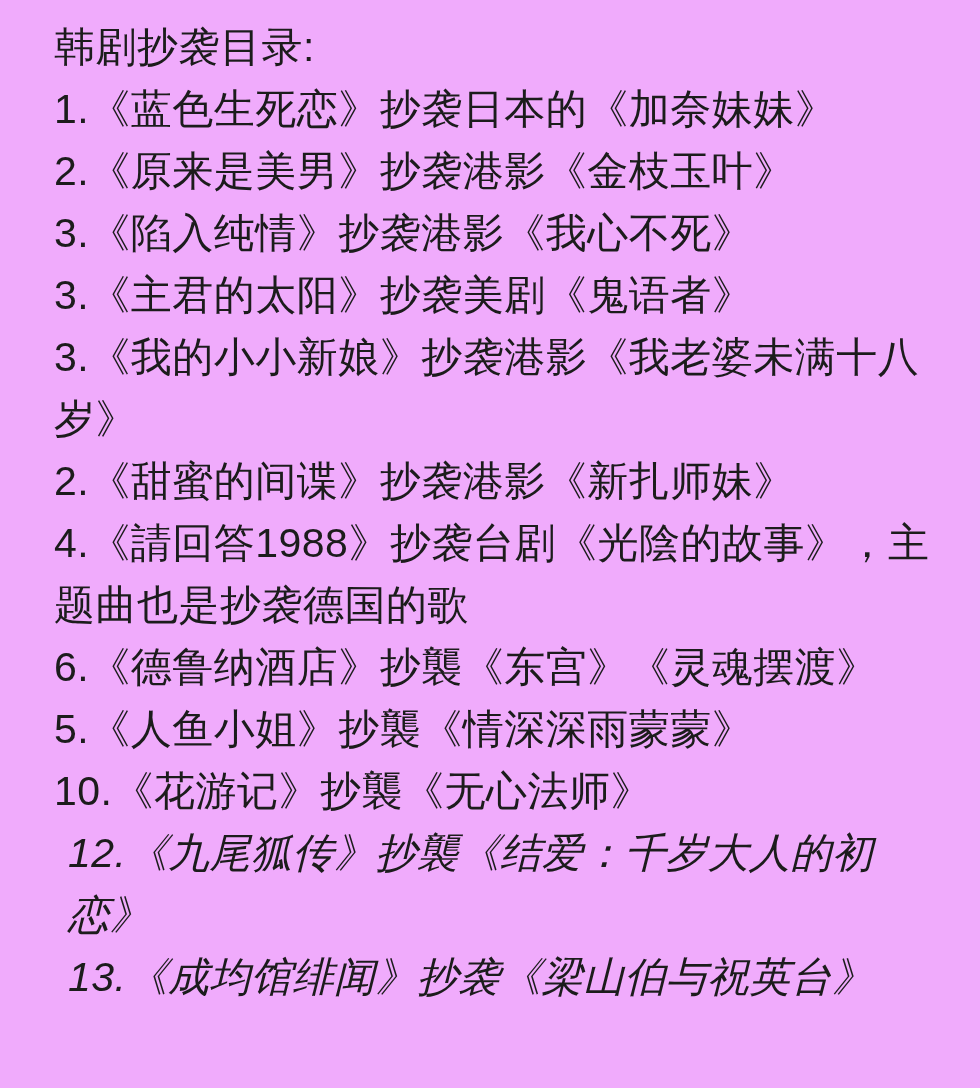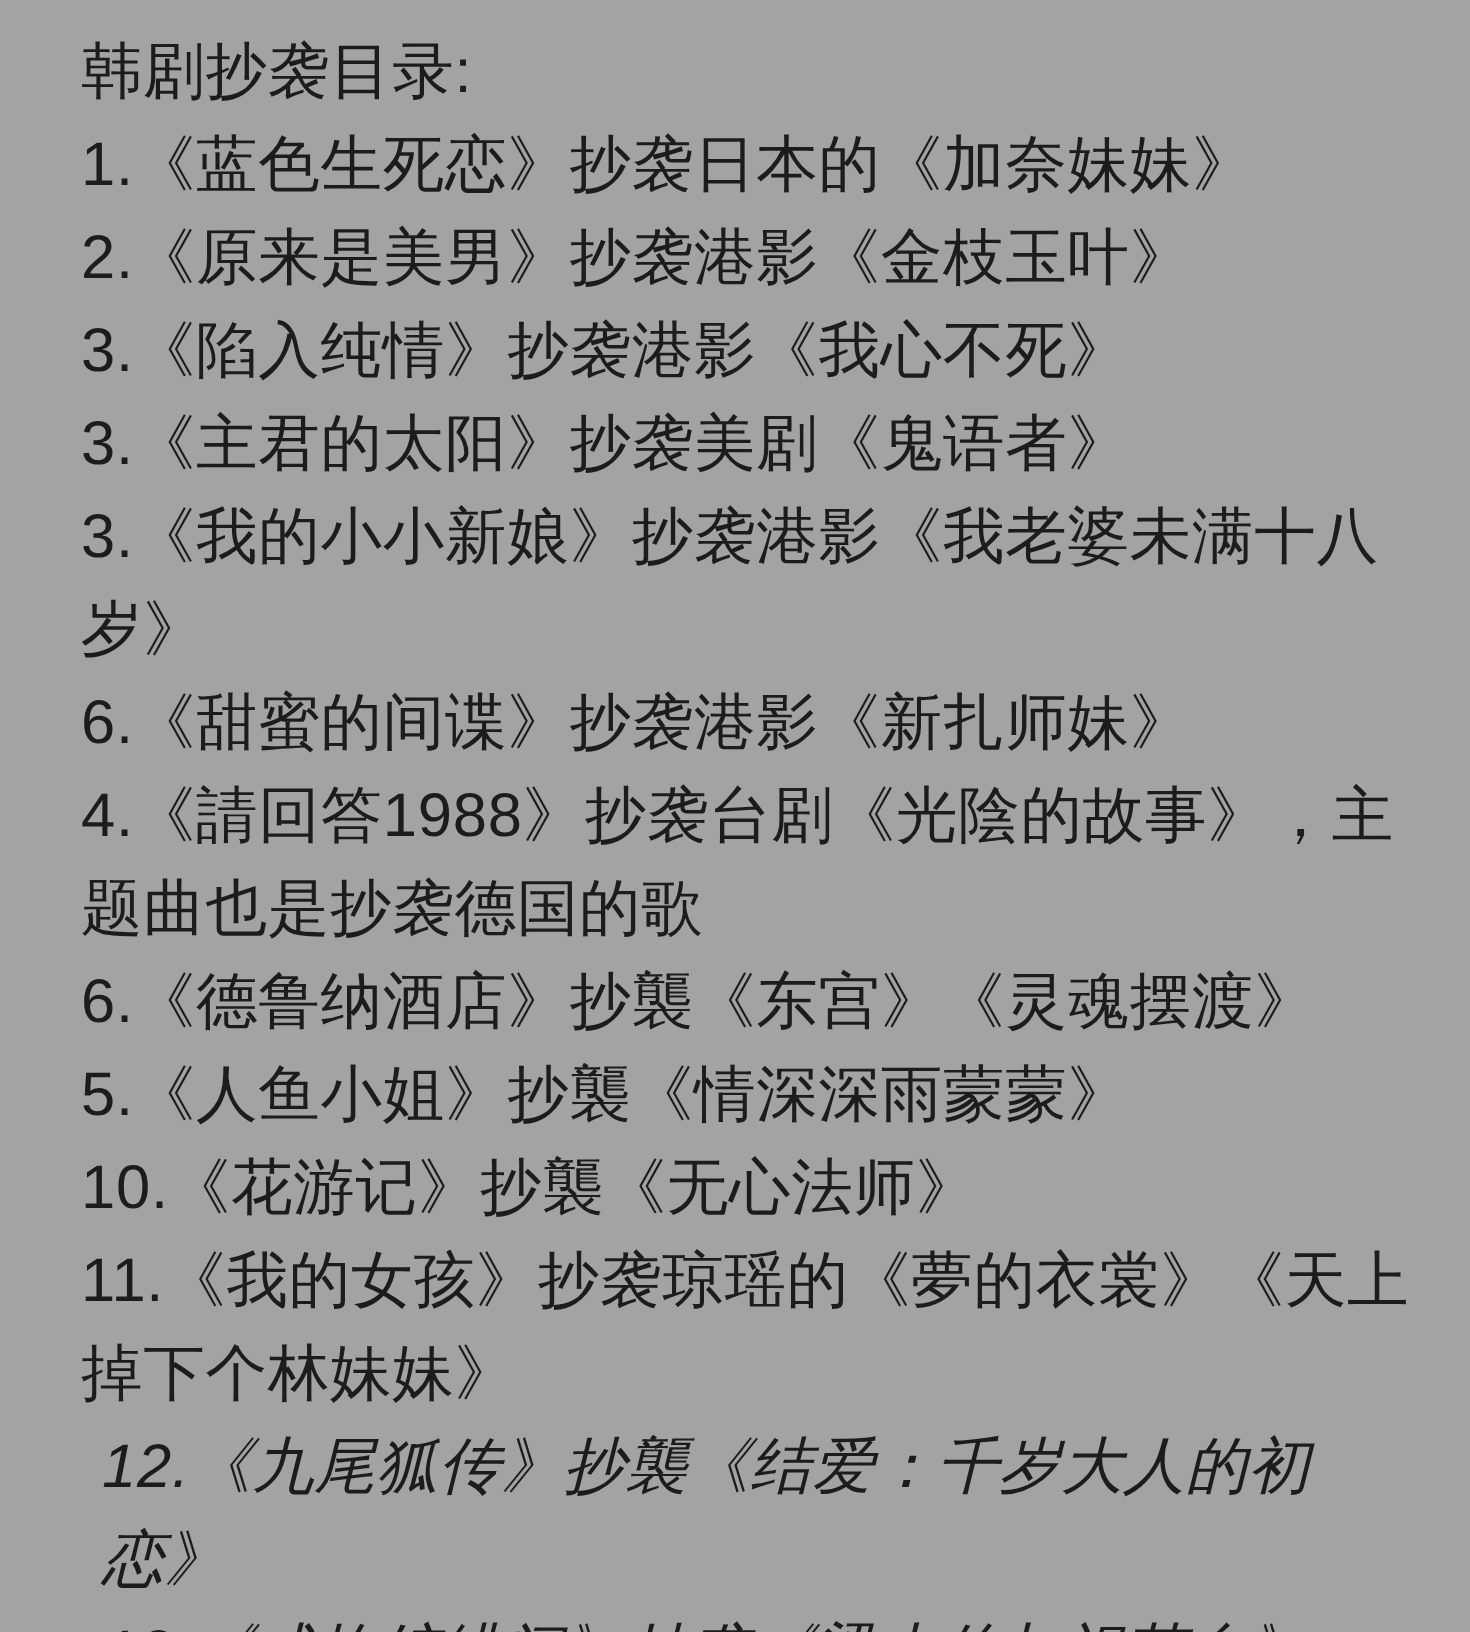--- a/index.html
+++ b/index.html
@@ -12,21 +12,21 @@
     height: 1088px;
     font-family: "Liberation Sans", "DejaVu Sans", sans-serif;
     color: #1a1a1a;
     overflow: hidden;
   }
   .page {
     box-sizing: border-box;
     width: 980px;
     height: 1088px;
     padding: 16px 26px 0 54px;
-    background: #a3a3a3;
+    background: #f0abfc;
   }
   .line {
     font-size: 41px;
     line-height: 62px;
     letter-spacing: 0.5px;
     color: #1c1c1c;
     white-space: pre-wrap;
     word-break: break-word;
     font-weight: 400;
   }
@@ -38,22 +38,21 @@
 </head>
 <body>
 
 <div class="page">
   <div class="line">韩剧抄袭目录:</div>
   <div class="line">1.《蓝色生死恋》抄袭日本的《加奈妹妹》</div>
   <div class="line">2.《原来是美男》抄袭港影《金枝玉叶》</div>
   <div class="line">3.《陷入纯情》抄袭港影《我心不死》</div>
   <div class="line">3.《主君的太阳》抄袭美剧《鬼语者》</div>
   <div class="line">3.《我的小小新娘》抄袭港影《我老婆未满十八岁》</div>
-  <div class="line">6.《甜蜜的间谍》抄袭港影《新扎师妹》</div>
+  <div class="line">2.《甜蜜的间谍》抄袭港影《新扎师妹》</div>
   <div class="line">4.《請回答1988》抄袭台剧《光陰的故事》，主题曲也是抄袭德国的歌</div>
   <div class="line">6.《德鲁纳酒店》抄襲《东宫》《灵魂摆渡》</div>
   <div class="line">5.《人鱼小姐》抄襲《情深深雨蒙蒙》</div>
   <div class="line">10.《花游记》抄襲《无心法师》</div>
-  <div class="line">11.《我的女孩》抄袭琼瑶的《夢的衣裳》《天上掉下个林妹妹》</div>
   <div class="line indent">12.《九尾狐传》抄襲《结爱：千岁大人的初恋》</div>
   <div class="line indent">13.《成均馆绯闻》抄袭《梁山伯与祝英台》</div>
 
 </div>
 
 </body></html>

